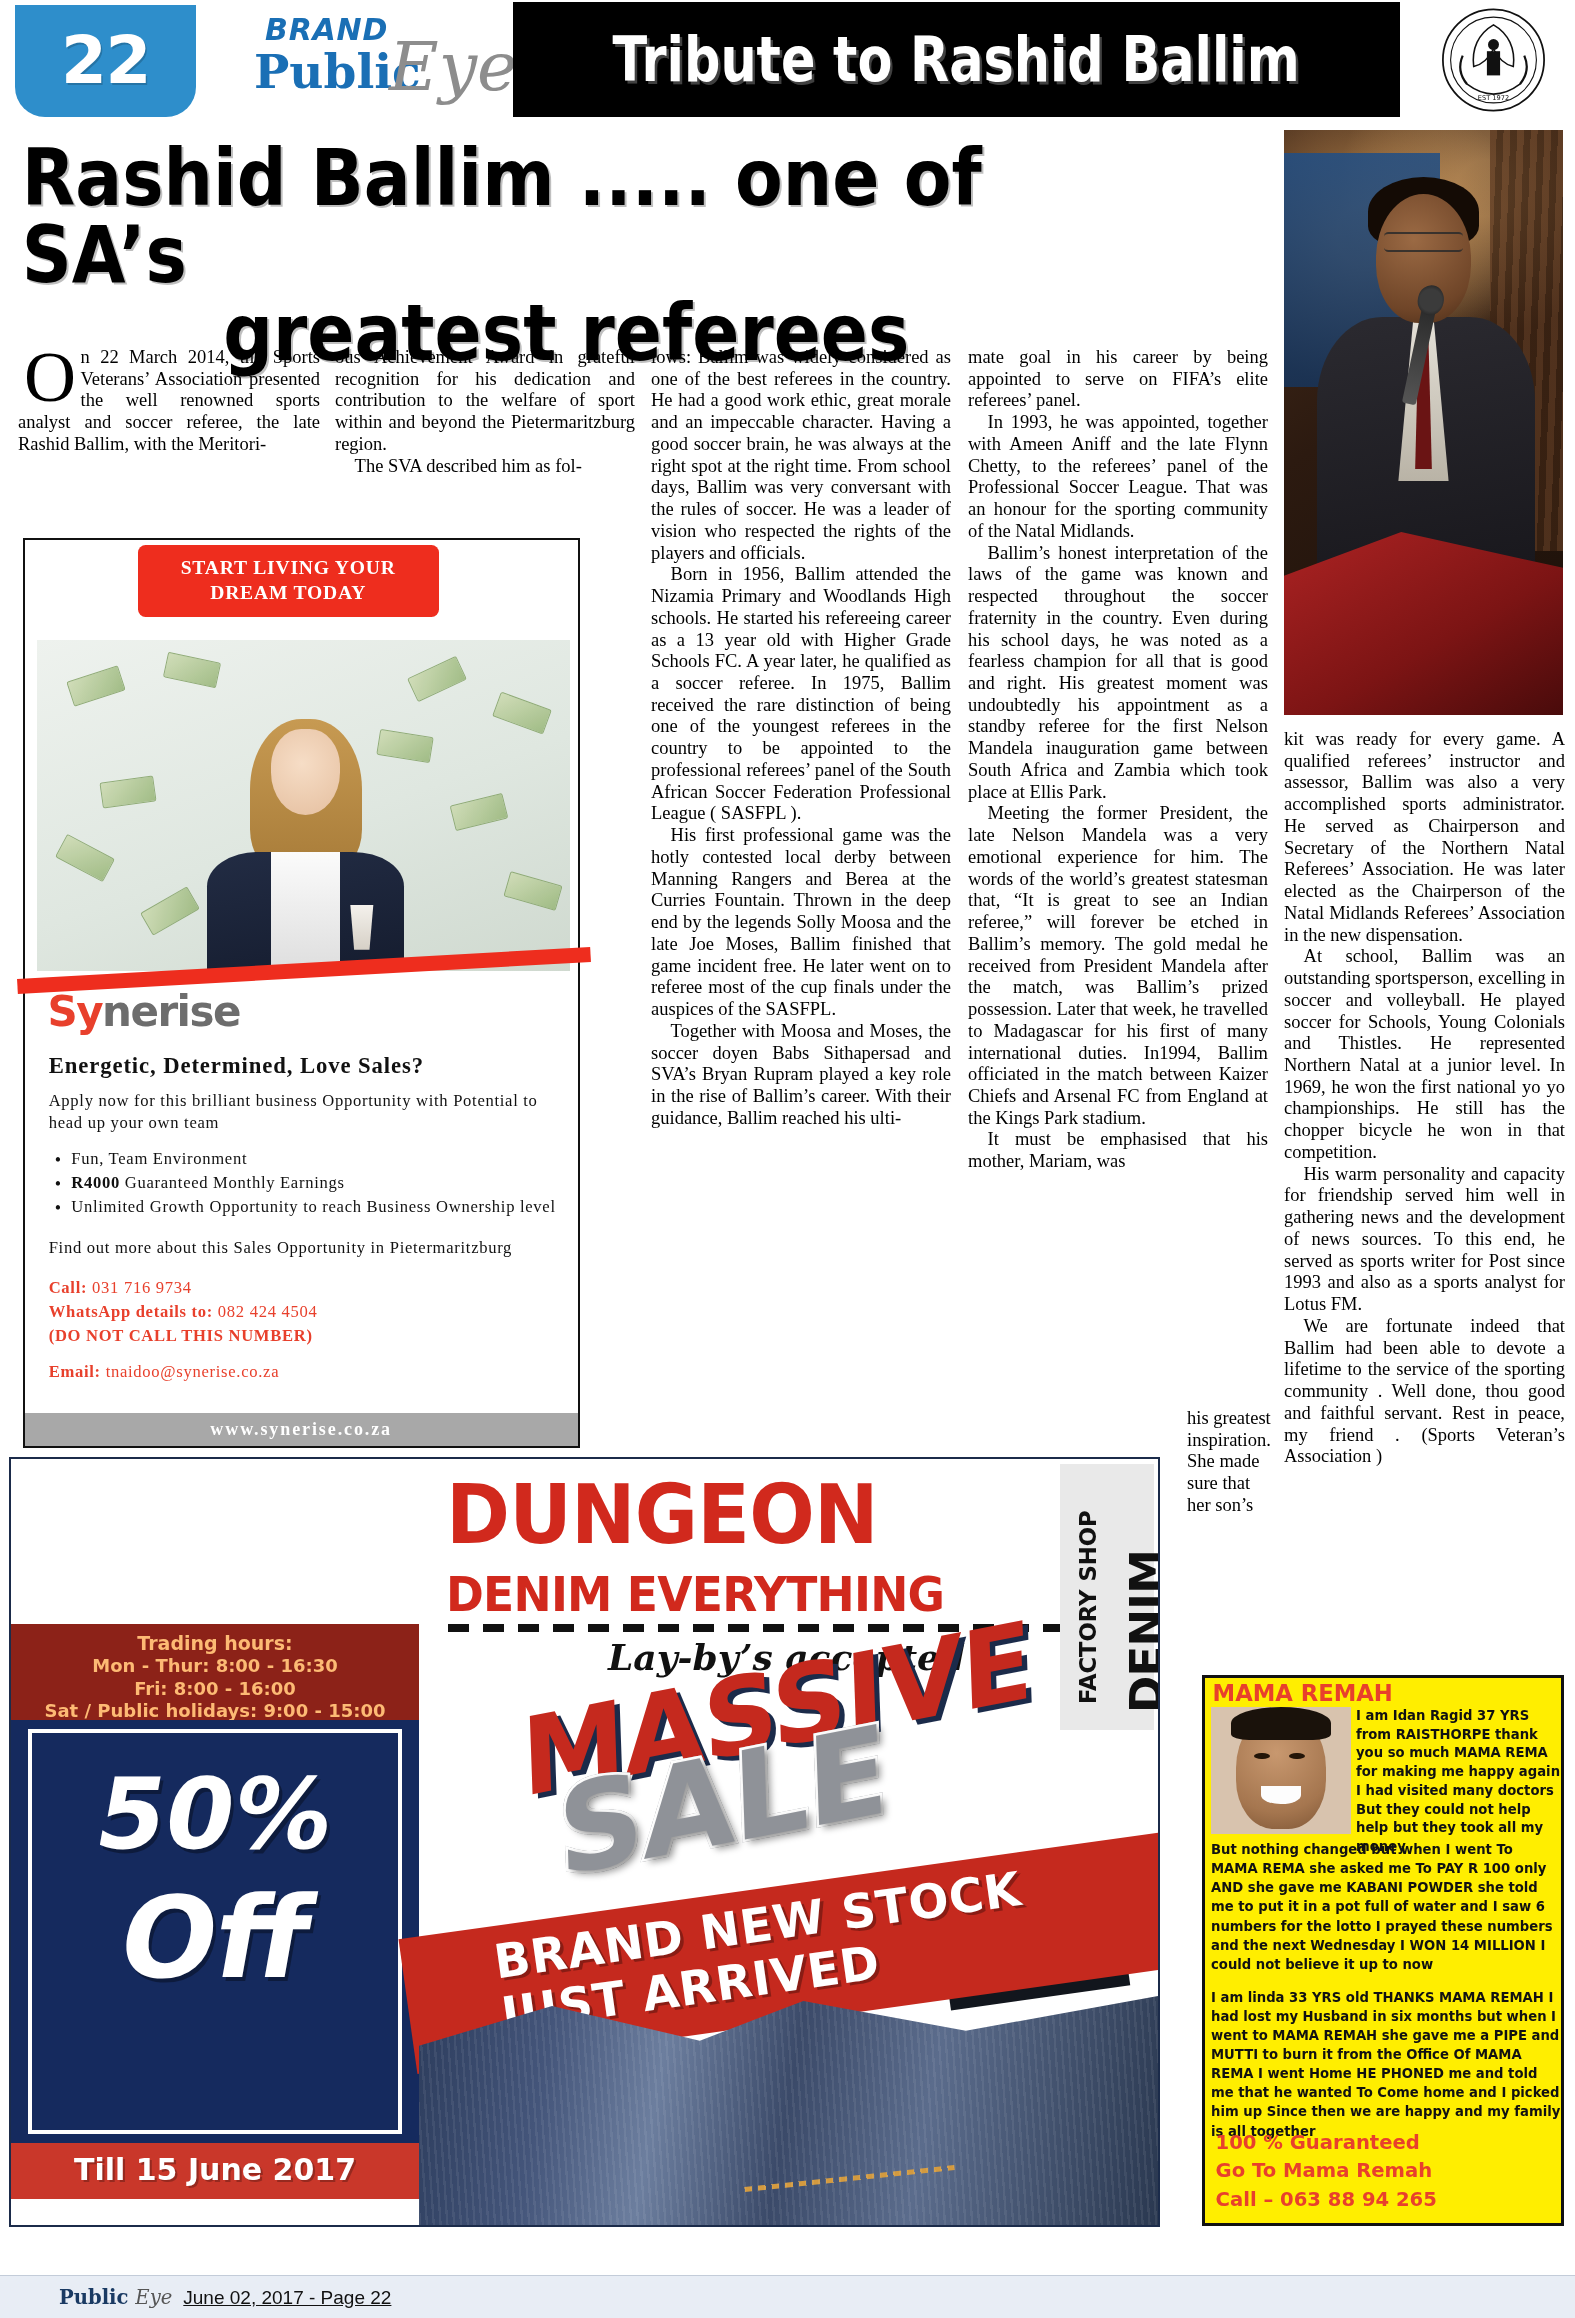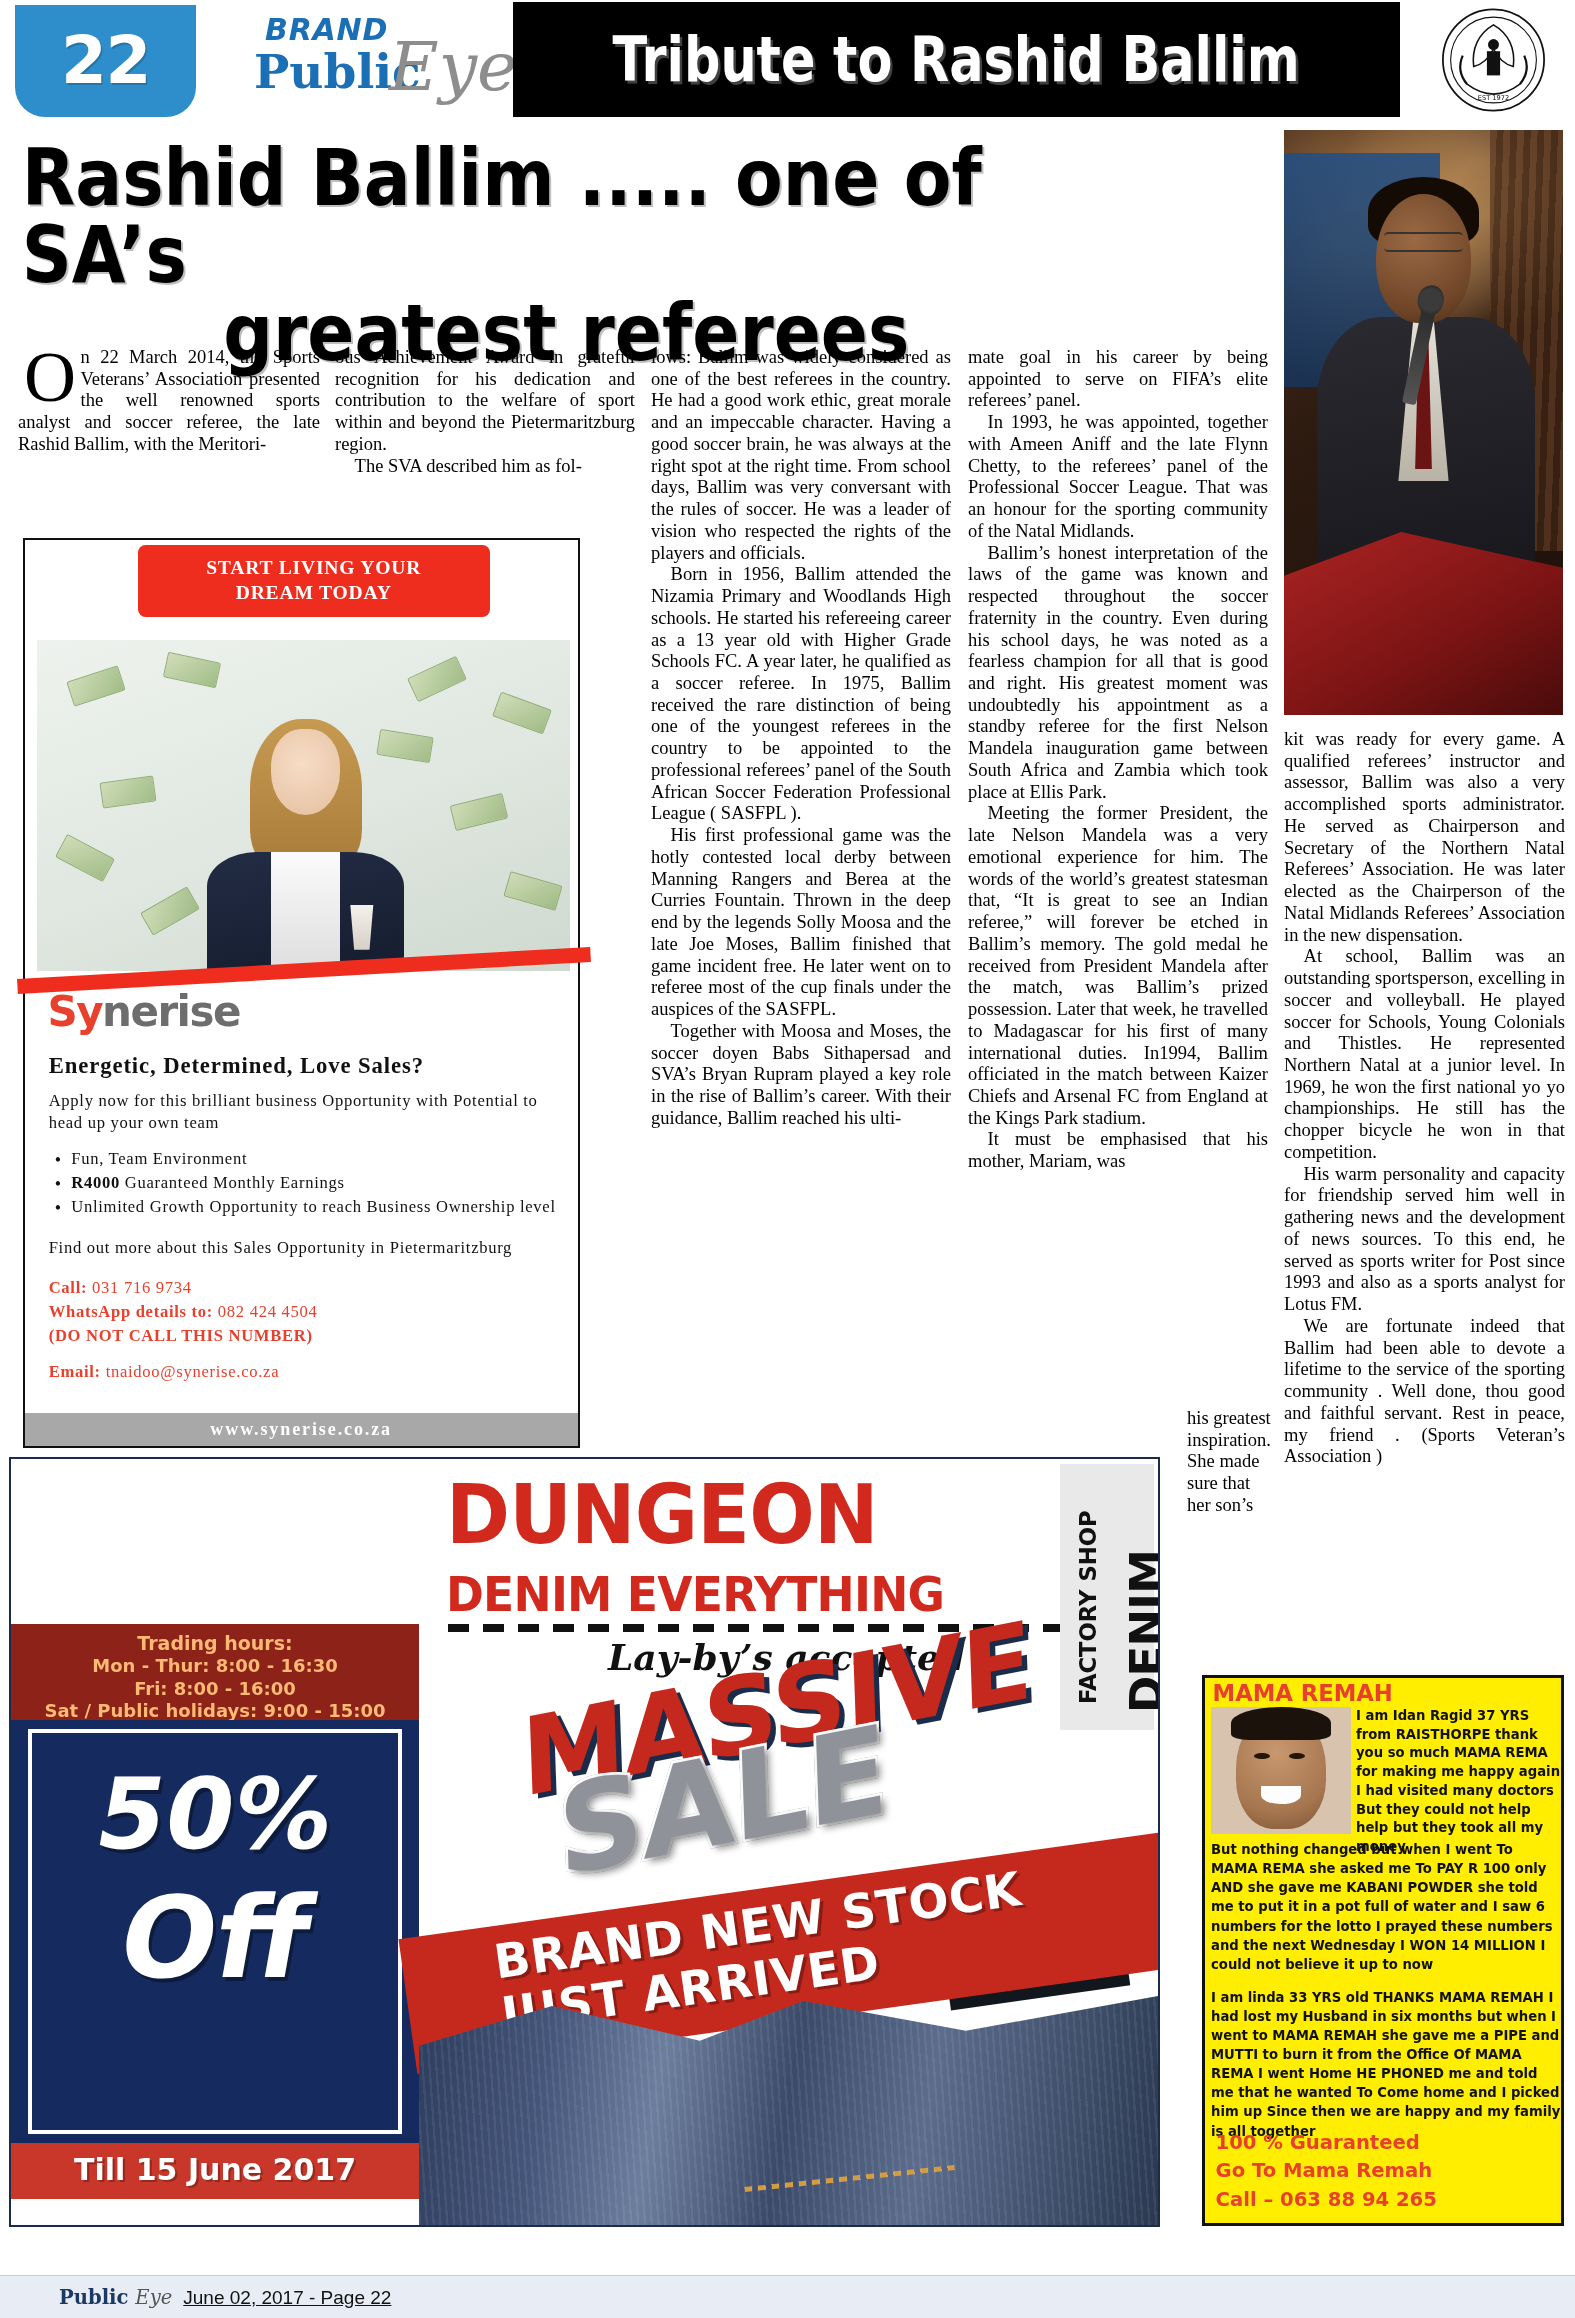--- a/index.html
+++ b/index.html
@@ -151,21 +151,21 @@
     background: repeating-linear-gradient(92deg, #5d3a22 0 6.8px, #3d2413 6.8px 13.6px);
     opacity: .75;
   }
 
   
   .synerise-ad {
     position: absolute; left: 22.7px; top: 538px; width: 557px; height: 910px;
     border: 2.3px solid #111; background: #ffffff;
   }
   .syn-banner {
-    position: absolute; left: 113px; top: 4.5px; width: 352px; height: 72px;
+    position: absolute; left: 113px; top: 4.5px; width: 301px; height: 72px;
     background: #ee2d1e; border-radius: 7.6px;
     display: flex; flex-direction: column; align-items: center; justify-content: center;
   }
   .syn-banner div {
     font-family: "Liberation Serif", serif; font-weight: bold; color: #fff;
     font-size: 19.6px; letter-spacing: 0.8px; line-height: 1.25;
   }
   .syn-photo {
     position: absolute; left: 12px; top: 100px; width: 533px; height: 331px;
     overflow: hidden;

